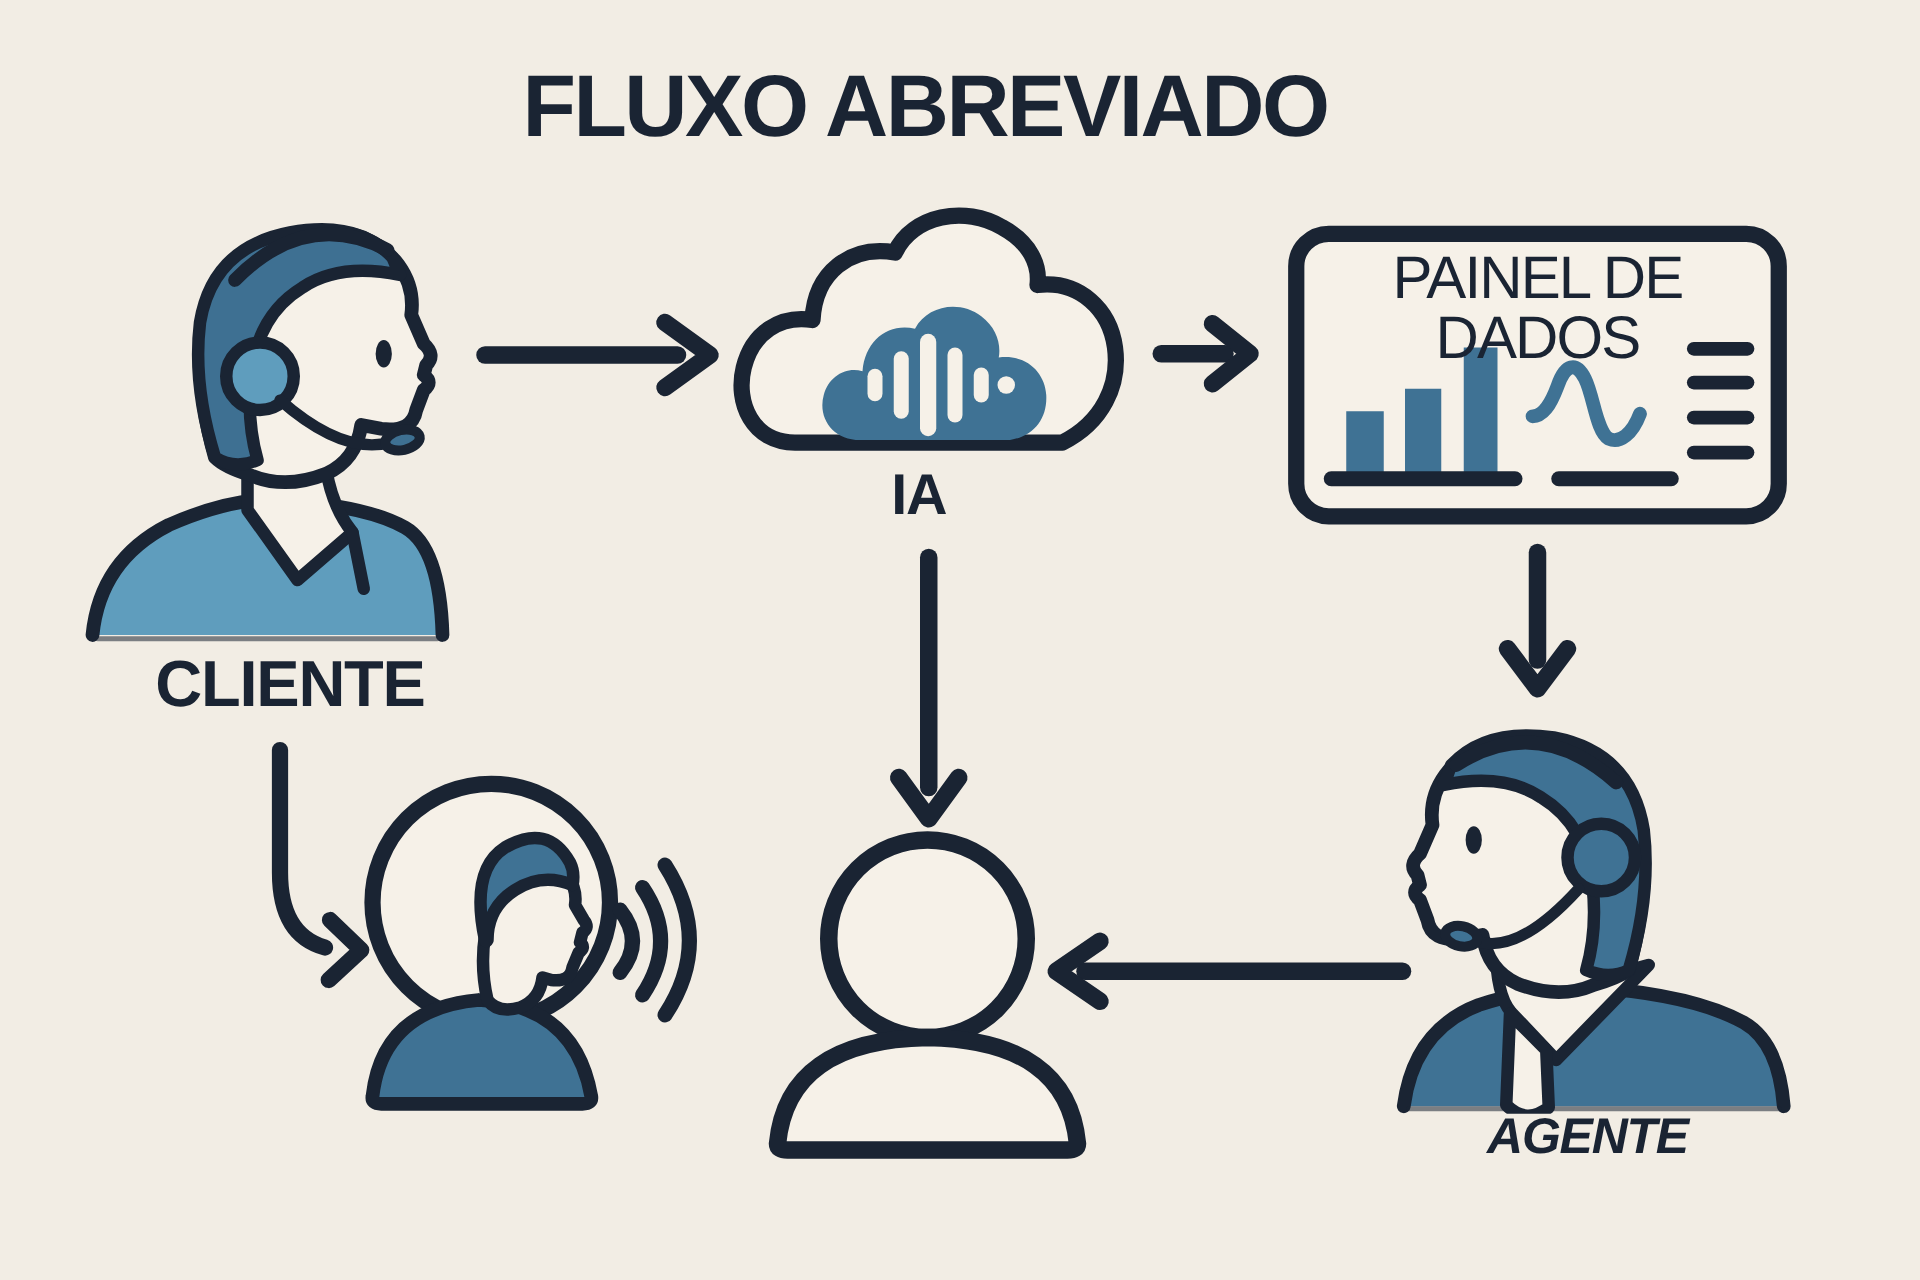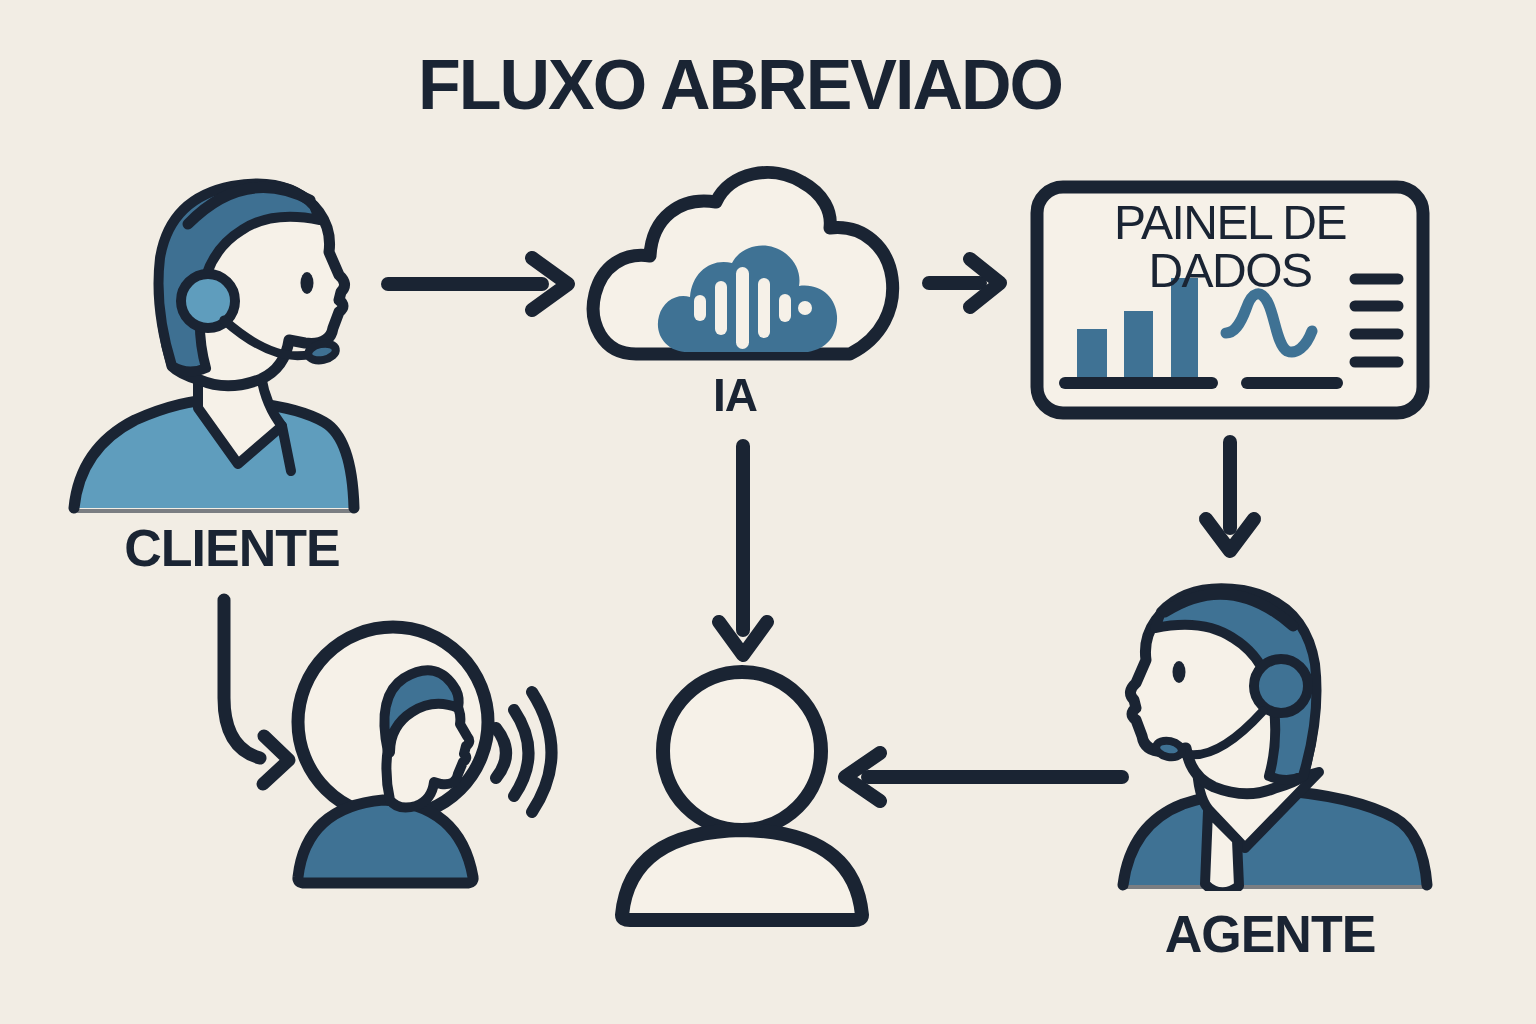--- a/index.html
+++ b/index.html
@@ -9,21 +9,21 @@
     font-family:"Liberation Sans",sans-serif;color:#1a2433;
   }
   .abs{position:absolute;}
   .label{
     position:absolute;text-align:center;font-weight:800;color:#1a2433;
     letter-spacing:-1px;line-height:1;white-space:nowrap;
   }
   #diagram-title{top:50px;left:0;width:1480px;font-size:70px;letter-spacing:-2px;}
   #label-cliente{top:522px;left:82px;width:300px;font-size:52px;}
   #label-ia{top:372px;left:635px;width:200px;font-size:46px;}
-  #label-agente{top:908px;left:1120px;width:300px;font-size:52px;}
+  #label-agente{top:889px;left:1120px;width:300px;font-size:40px;font-style:italic;}
   #panel{
     position:absolute;left:1030px;top:180px;width:400px;height:240px;
   }
   #panel-title{
     position:absolute;top:19px;left:0;width:100%;text-align:center;
     font-weight:400;font-size:48px;letter-spacing:-1.5px;line-height:1;color:#1a2433;
   }
   svg{display:block;}
 </style>
 </head>

